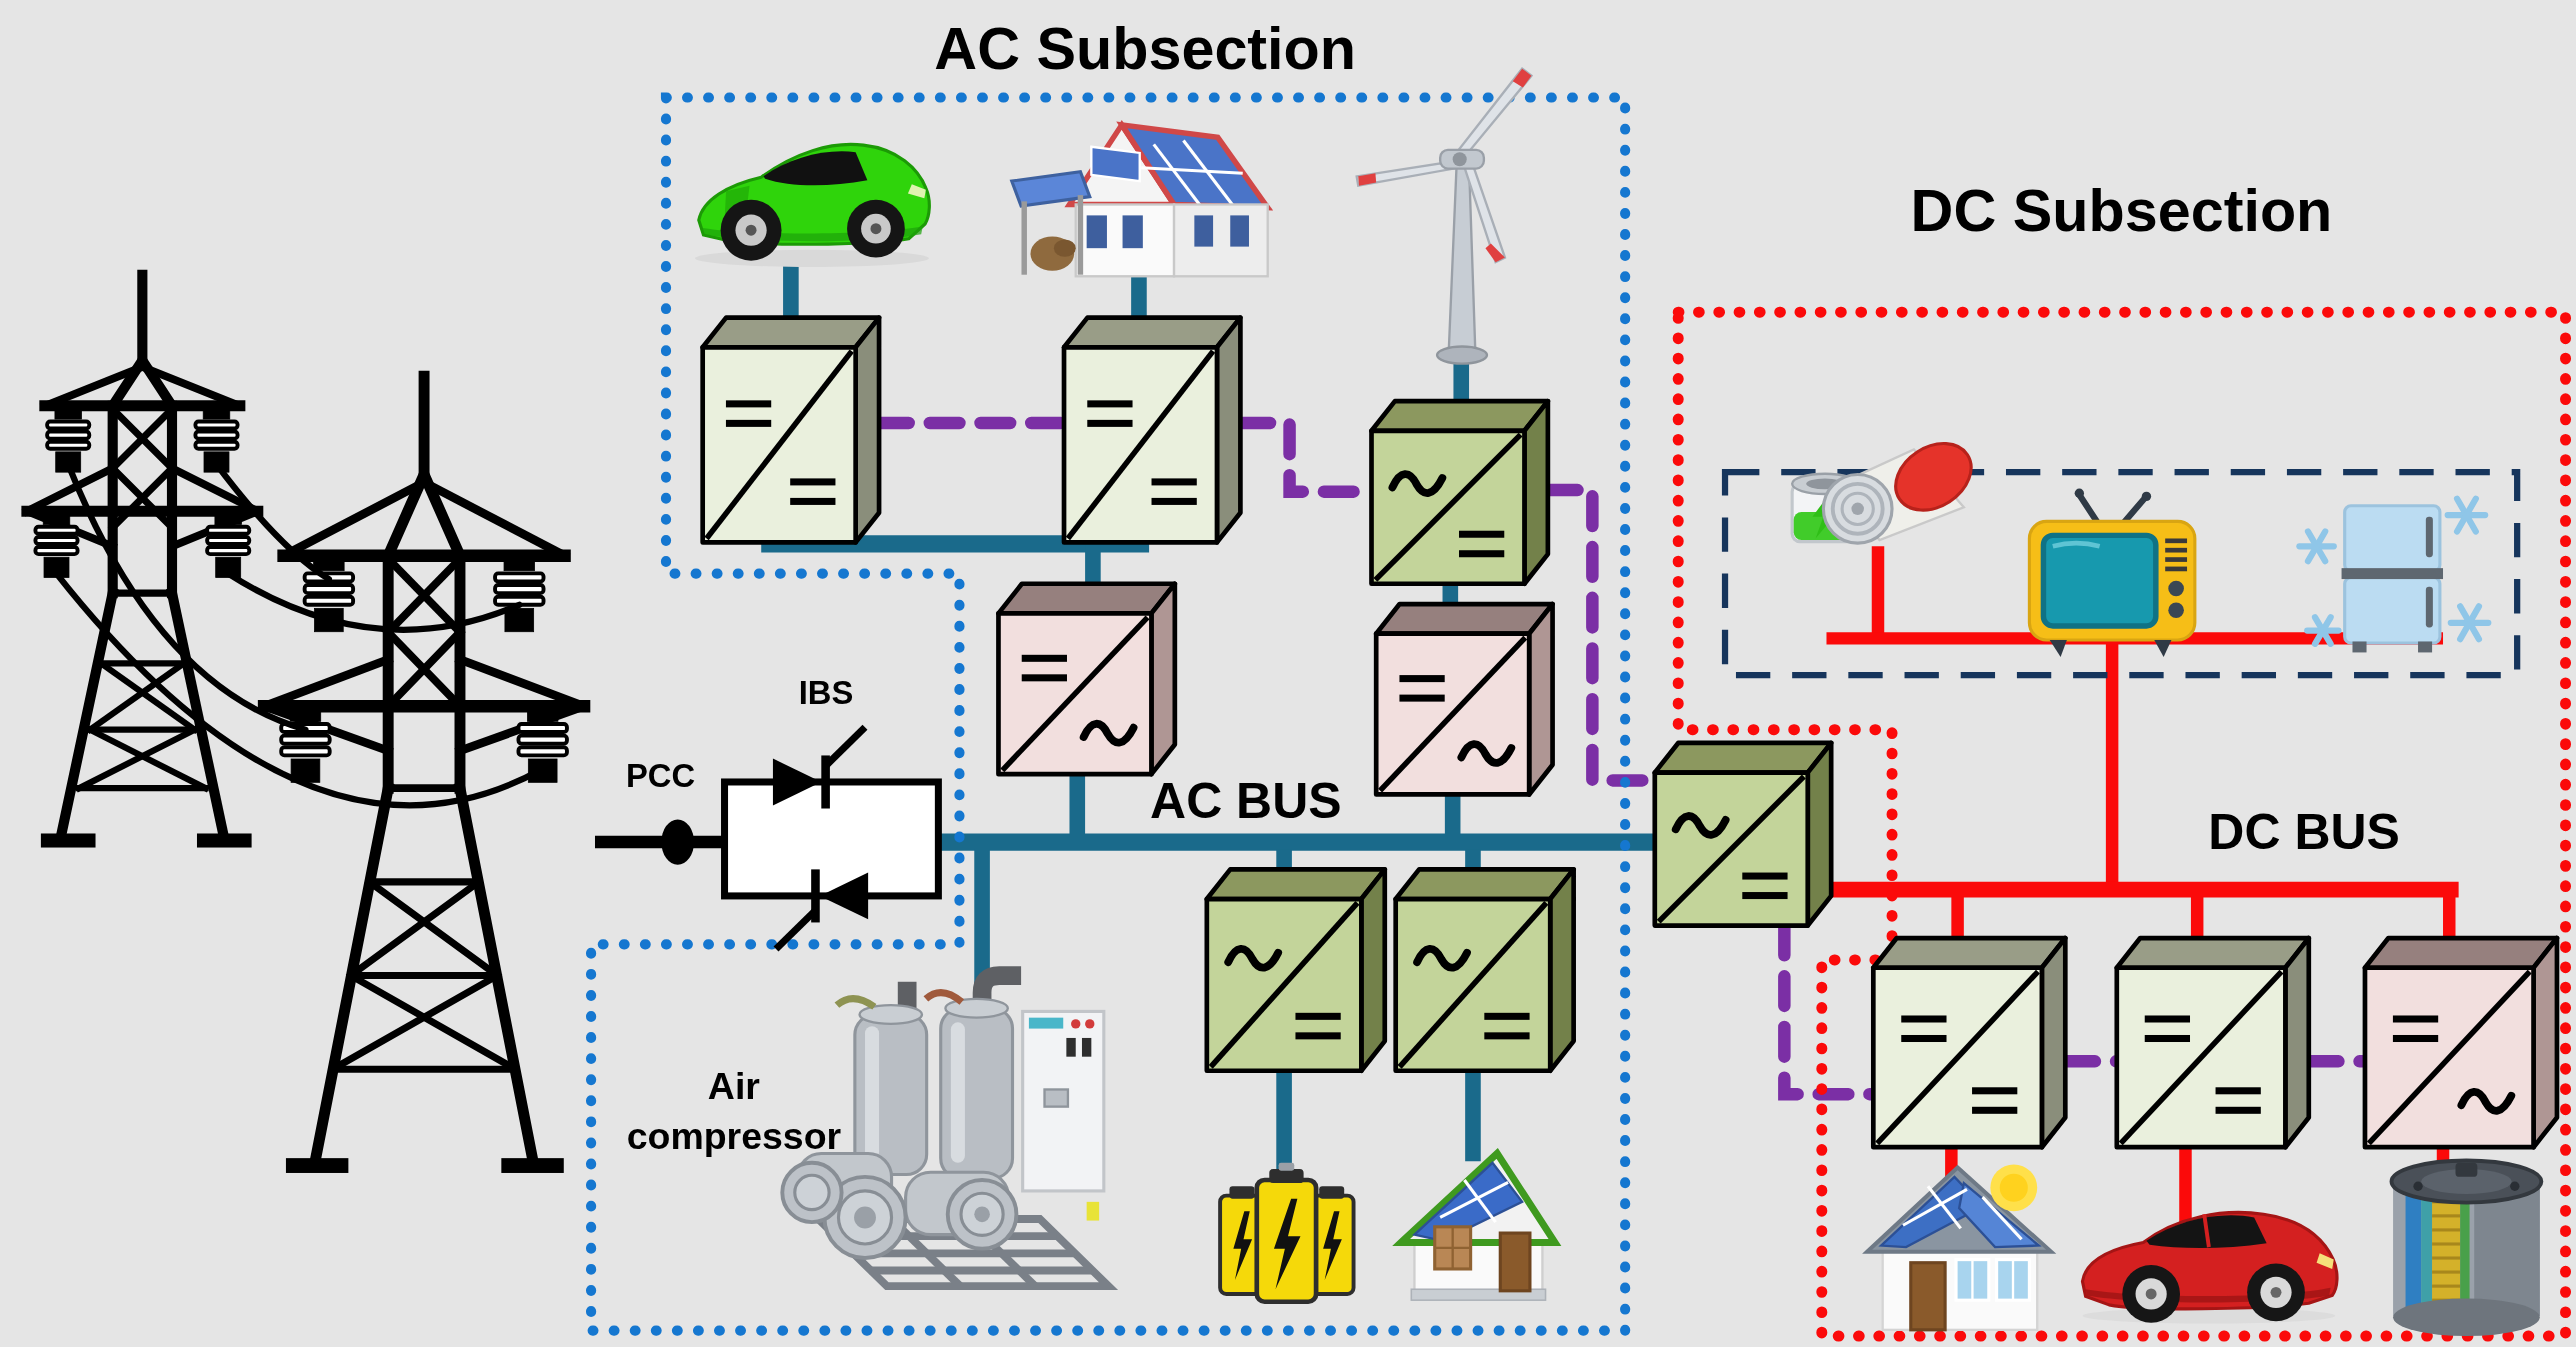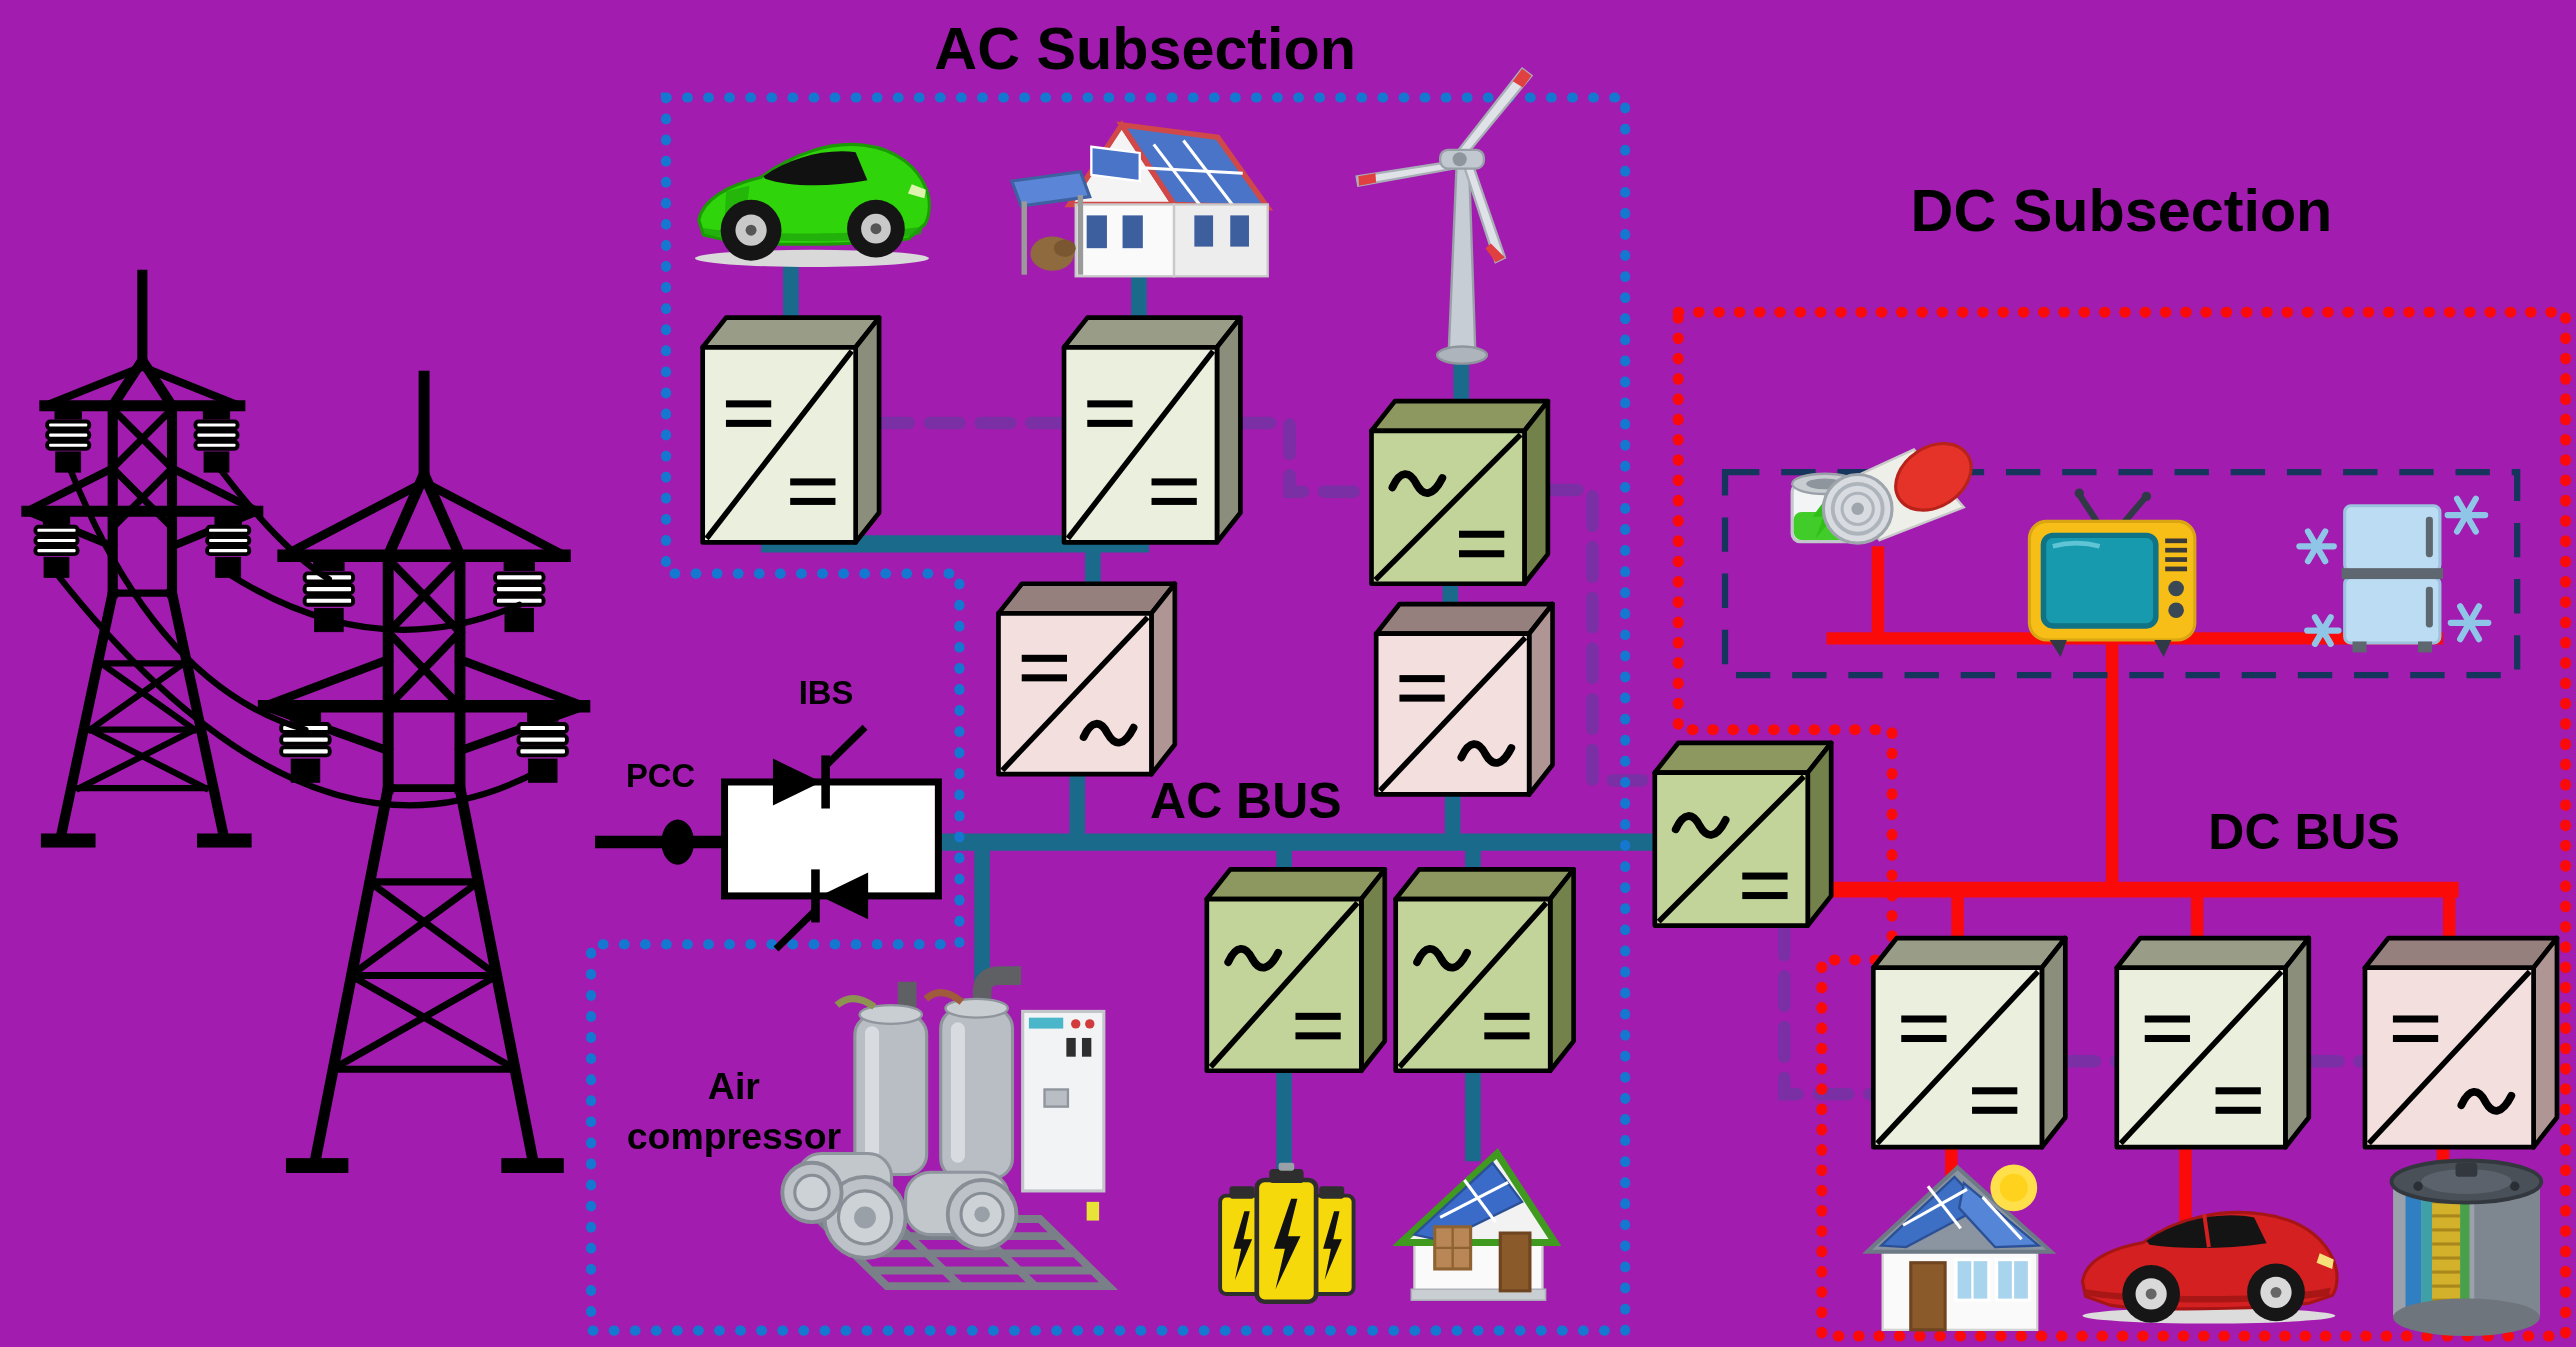--- a/index.html
+++ b/index.html
@@ -1,16 +1,16 @@
 <!DOCTYPE html>
 <html style="font-size:12.5px"><head>
 <meta charset="utf-8">
 <style>
   html,body{margin:0;padding:0;background:#fff;}
-  .canvas{position:relative;width:2576px;height:1347px;background:#a21caf;overflow:hidden;
+  .canvas{position:relative;width:2576px;height:1347px;background:#e5e5e5;overflow:hidden;
           font-family:"Liberation Sans",sans-serif;}
   svg{display:block;}
   .lbl{font-family:"Liberation Sans",sans-serif;font-weight:bold;fill:#000;}
   .title{font-size:76px;}
   .buslbl{font-size:64px;}
   .smlbl{font-size:42px;}
   .airlbl{font-size:48px;}
   .t20{stroke:#1A6A8B;stroke-width:20;fill:none;}
   .t22{stroke:#1A6A8B;stroke-width:22;fill:none;}
   .r16{stroke:#FB0A0A;stroke-width:16;fill:none;}

